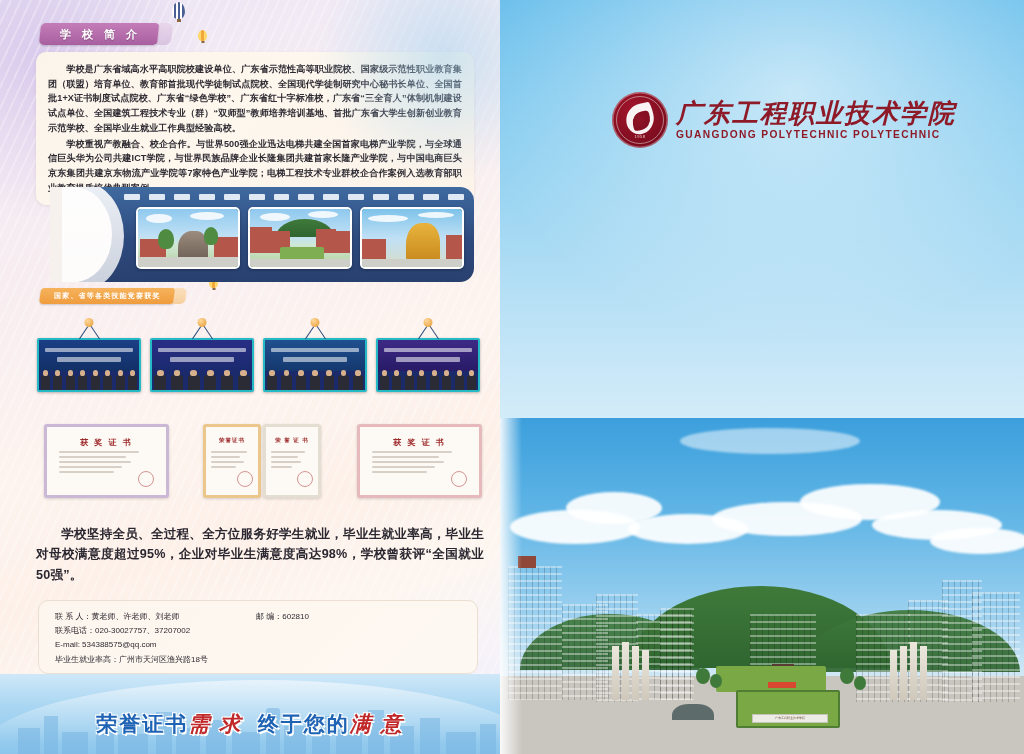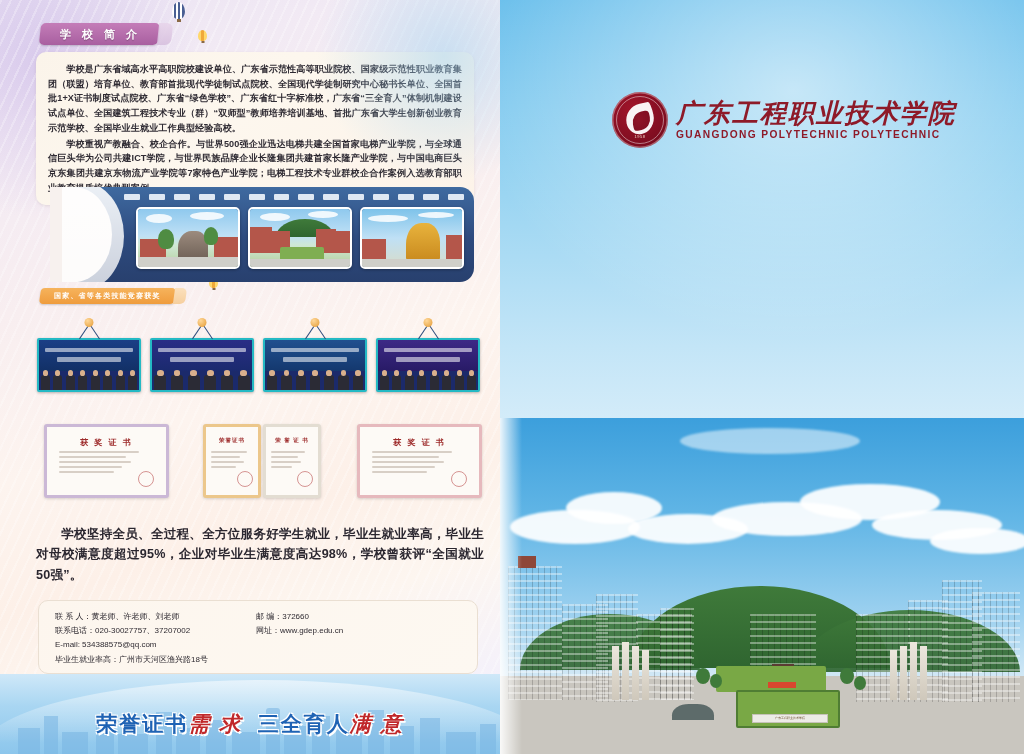--- a/index.html
+++ b/index.html
@@ -537,22 +537,21 @@
     <div class="emp-text">学校坚持全员、全过程、全方位服务好学生就业，毕业生就业率高，毕业生对母校满意度超过95%，企业对毕业生满意度高达98%，学校曾获评“全国就业50强”。</div>
 
     <div class="contact">
       <div class="col a">
         <div>联 系 人：黄老师、许老师、刘老师</div>
         <div>联系电话：020-30027757、37207002</div>
         <div>E-mail: 534388575@qq.com</div>
         <div>毕业生就业率高：广州市天河区渔兴路18号</div>
       </div>
       <div class="col b">
-        <div>邮 编：372660</div>
-        <div>网址：www.gdep.edu.cn</div>
+        <div>邮 编：602810</div>
       </div>
     </div>
 
     <div class="skyband">
       <div class="sw"></div>
       <div class="skyline">
         <i style="left:18px;width:22px;height:26px;"></i>
         <i style="left:44px;width:14px;height:38px;"></i>
         <i style="left:62px;width:26px;height:22px;"></i>
         <i style="left:96px;width:18px;height:32px;"></i>
@@ -565,21 +564,21 @@
         <i style="left:284px;width:22px;height:28px;"></i>
         <i style="left:312px;width:18px;height:38px;"></i>
         <i style="left:336px;width:26px;height:24px;"></i>
         <i style="left:368px;width:16px;height:44px;"></i>
         <i style="left:390px;width:24px;height:28px;"></i>
         <i style="left:420px;width:20px;height:36px;"></i>
         <i style="left:446px;width:30px;height:22px;"></i>
         <i style="left:480px;width:16px;height:30px;"></i>
       </div>
       <div class="slogan">
-        <span class="bl">荣誉证书</span><span class="rd">需 求</span>&nbsp;&nbsp;<span class="bl">三全育人</span><span class="rd">满 意</span>
+        <span class="bl">荣誉证书</span><span class="rd">需 求</span>&nbsp;&nbsp;<span class="bl">终于您的</span><span class="rd">满 意</span>
       </div>
     </div>
   </div>
 
   <div class="right-panel">
     <div class="glow"></div>
   </div>
 
   <div class="logo-wrap">
     <div class="seal">

